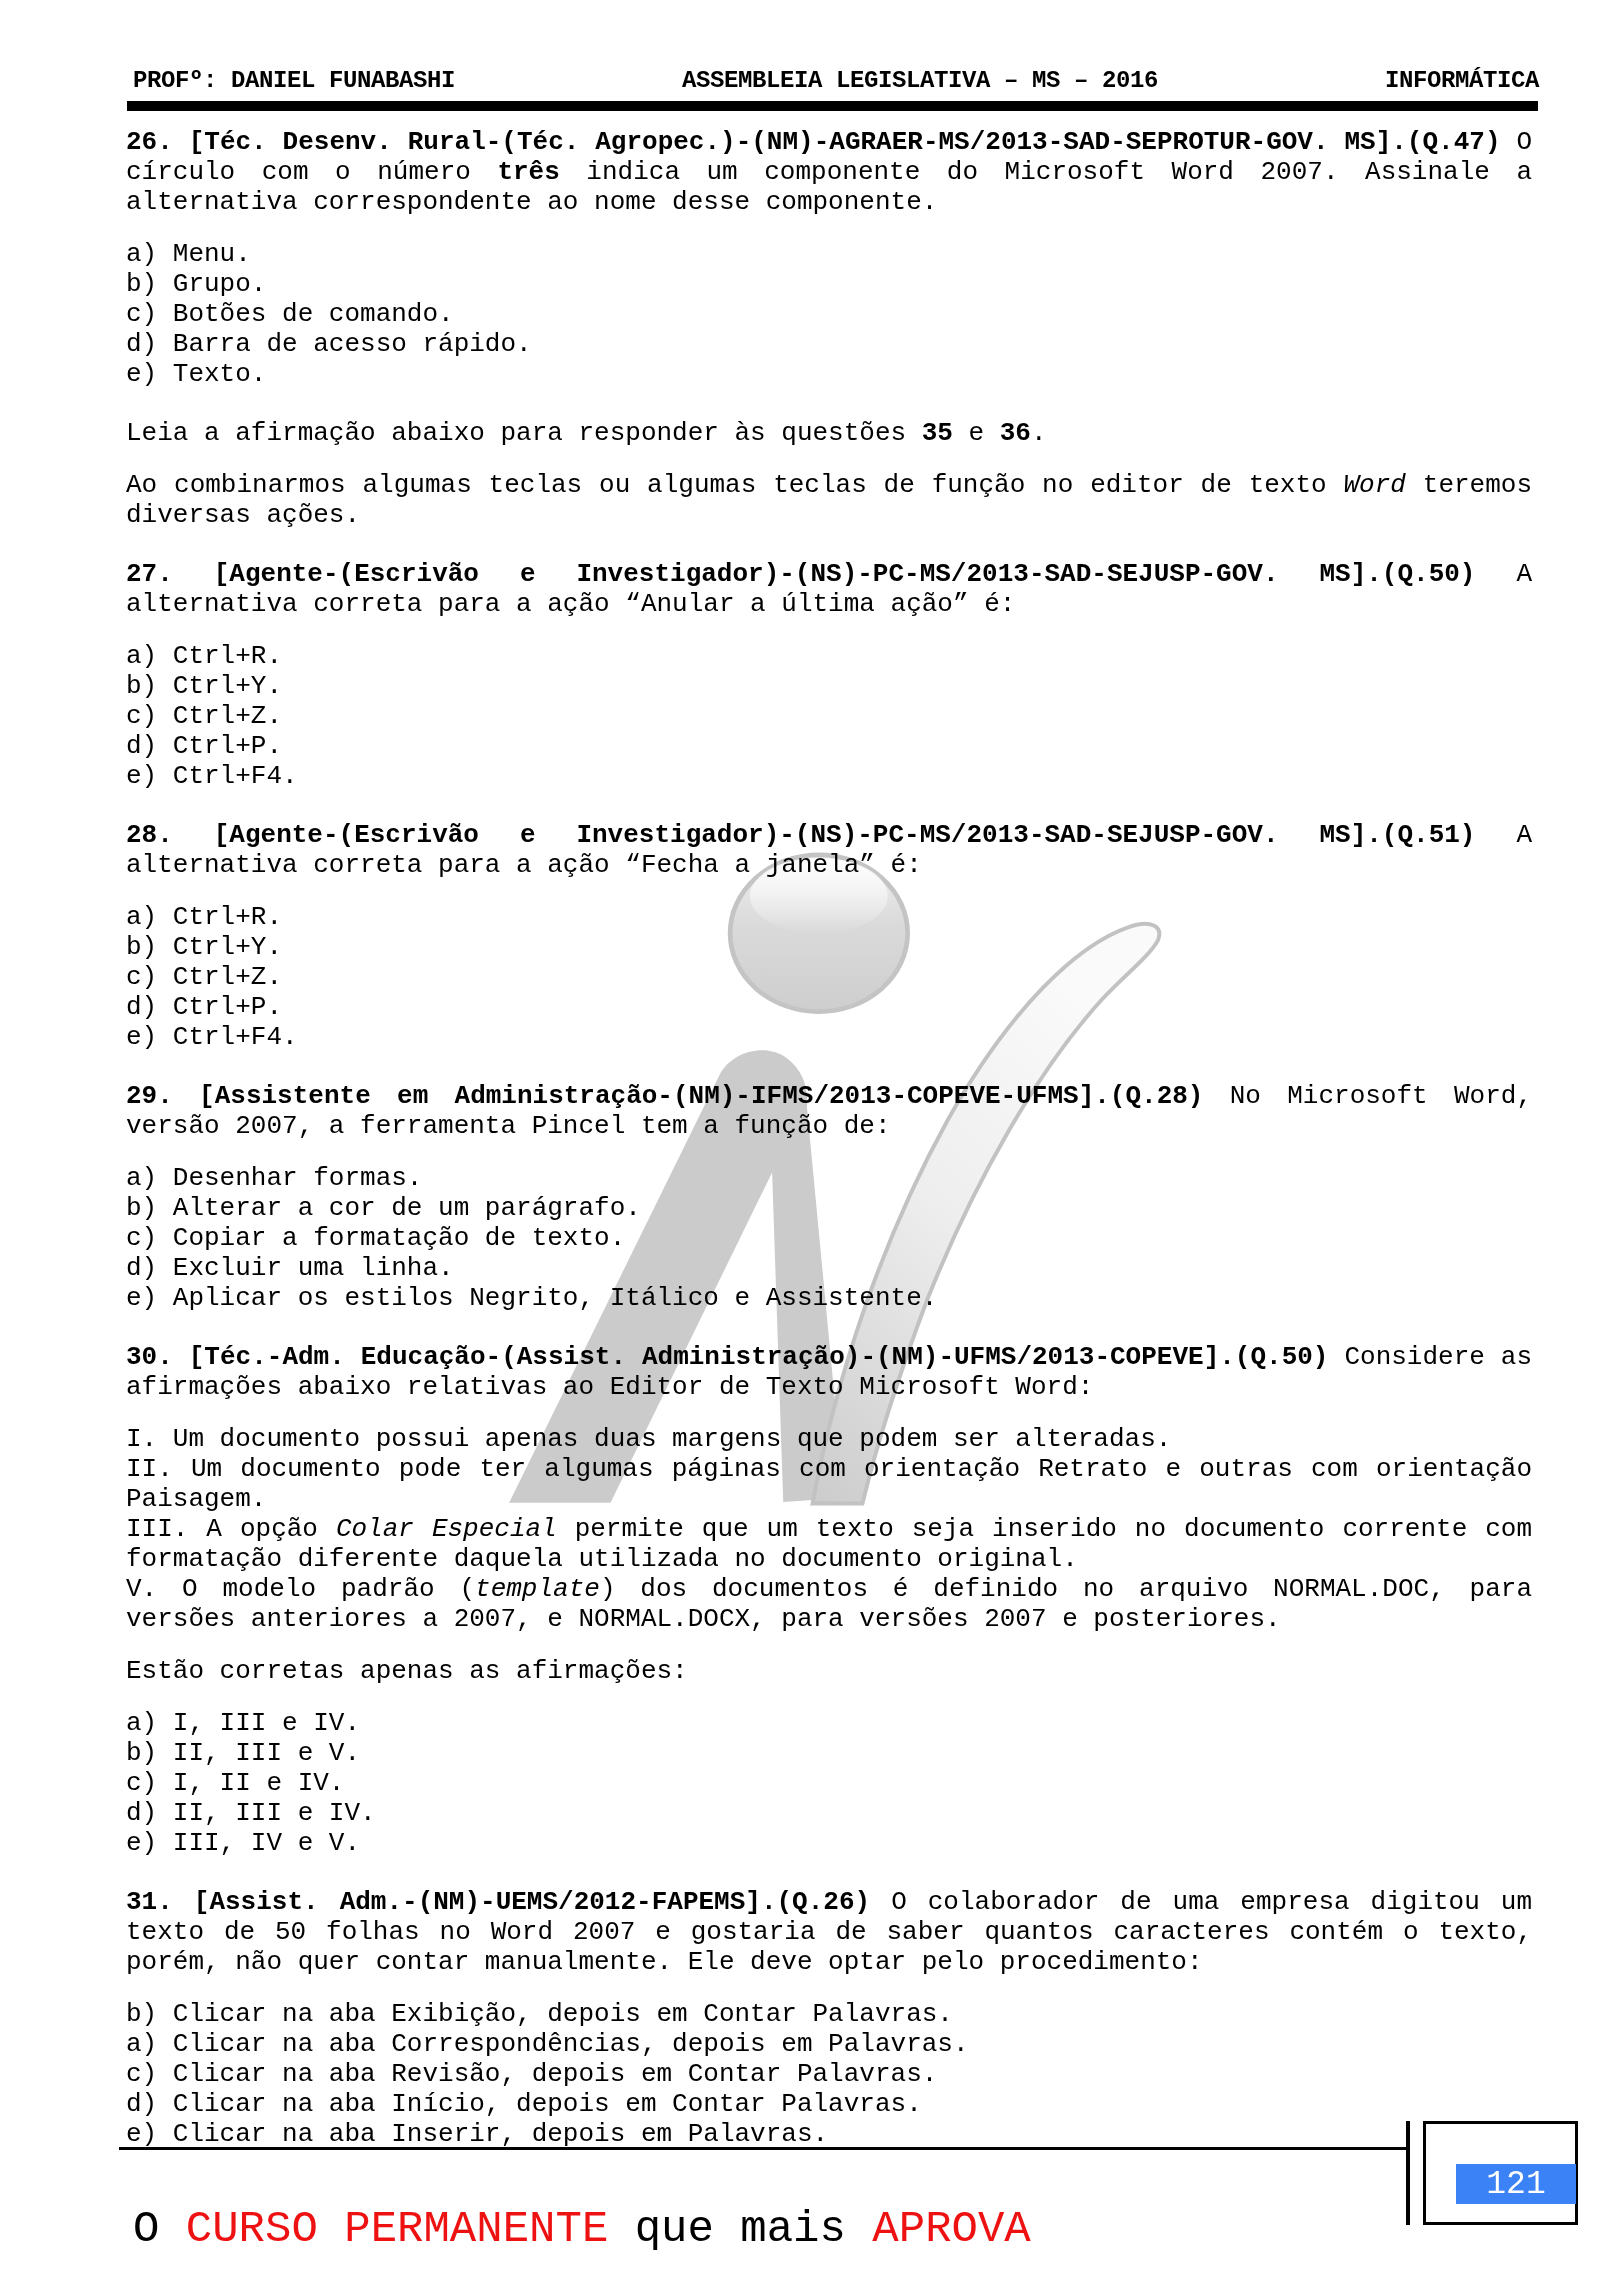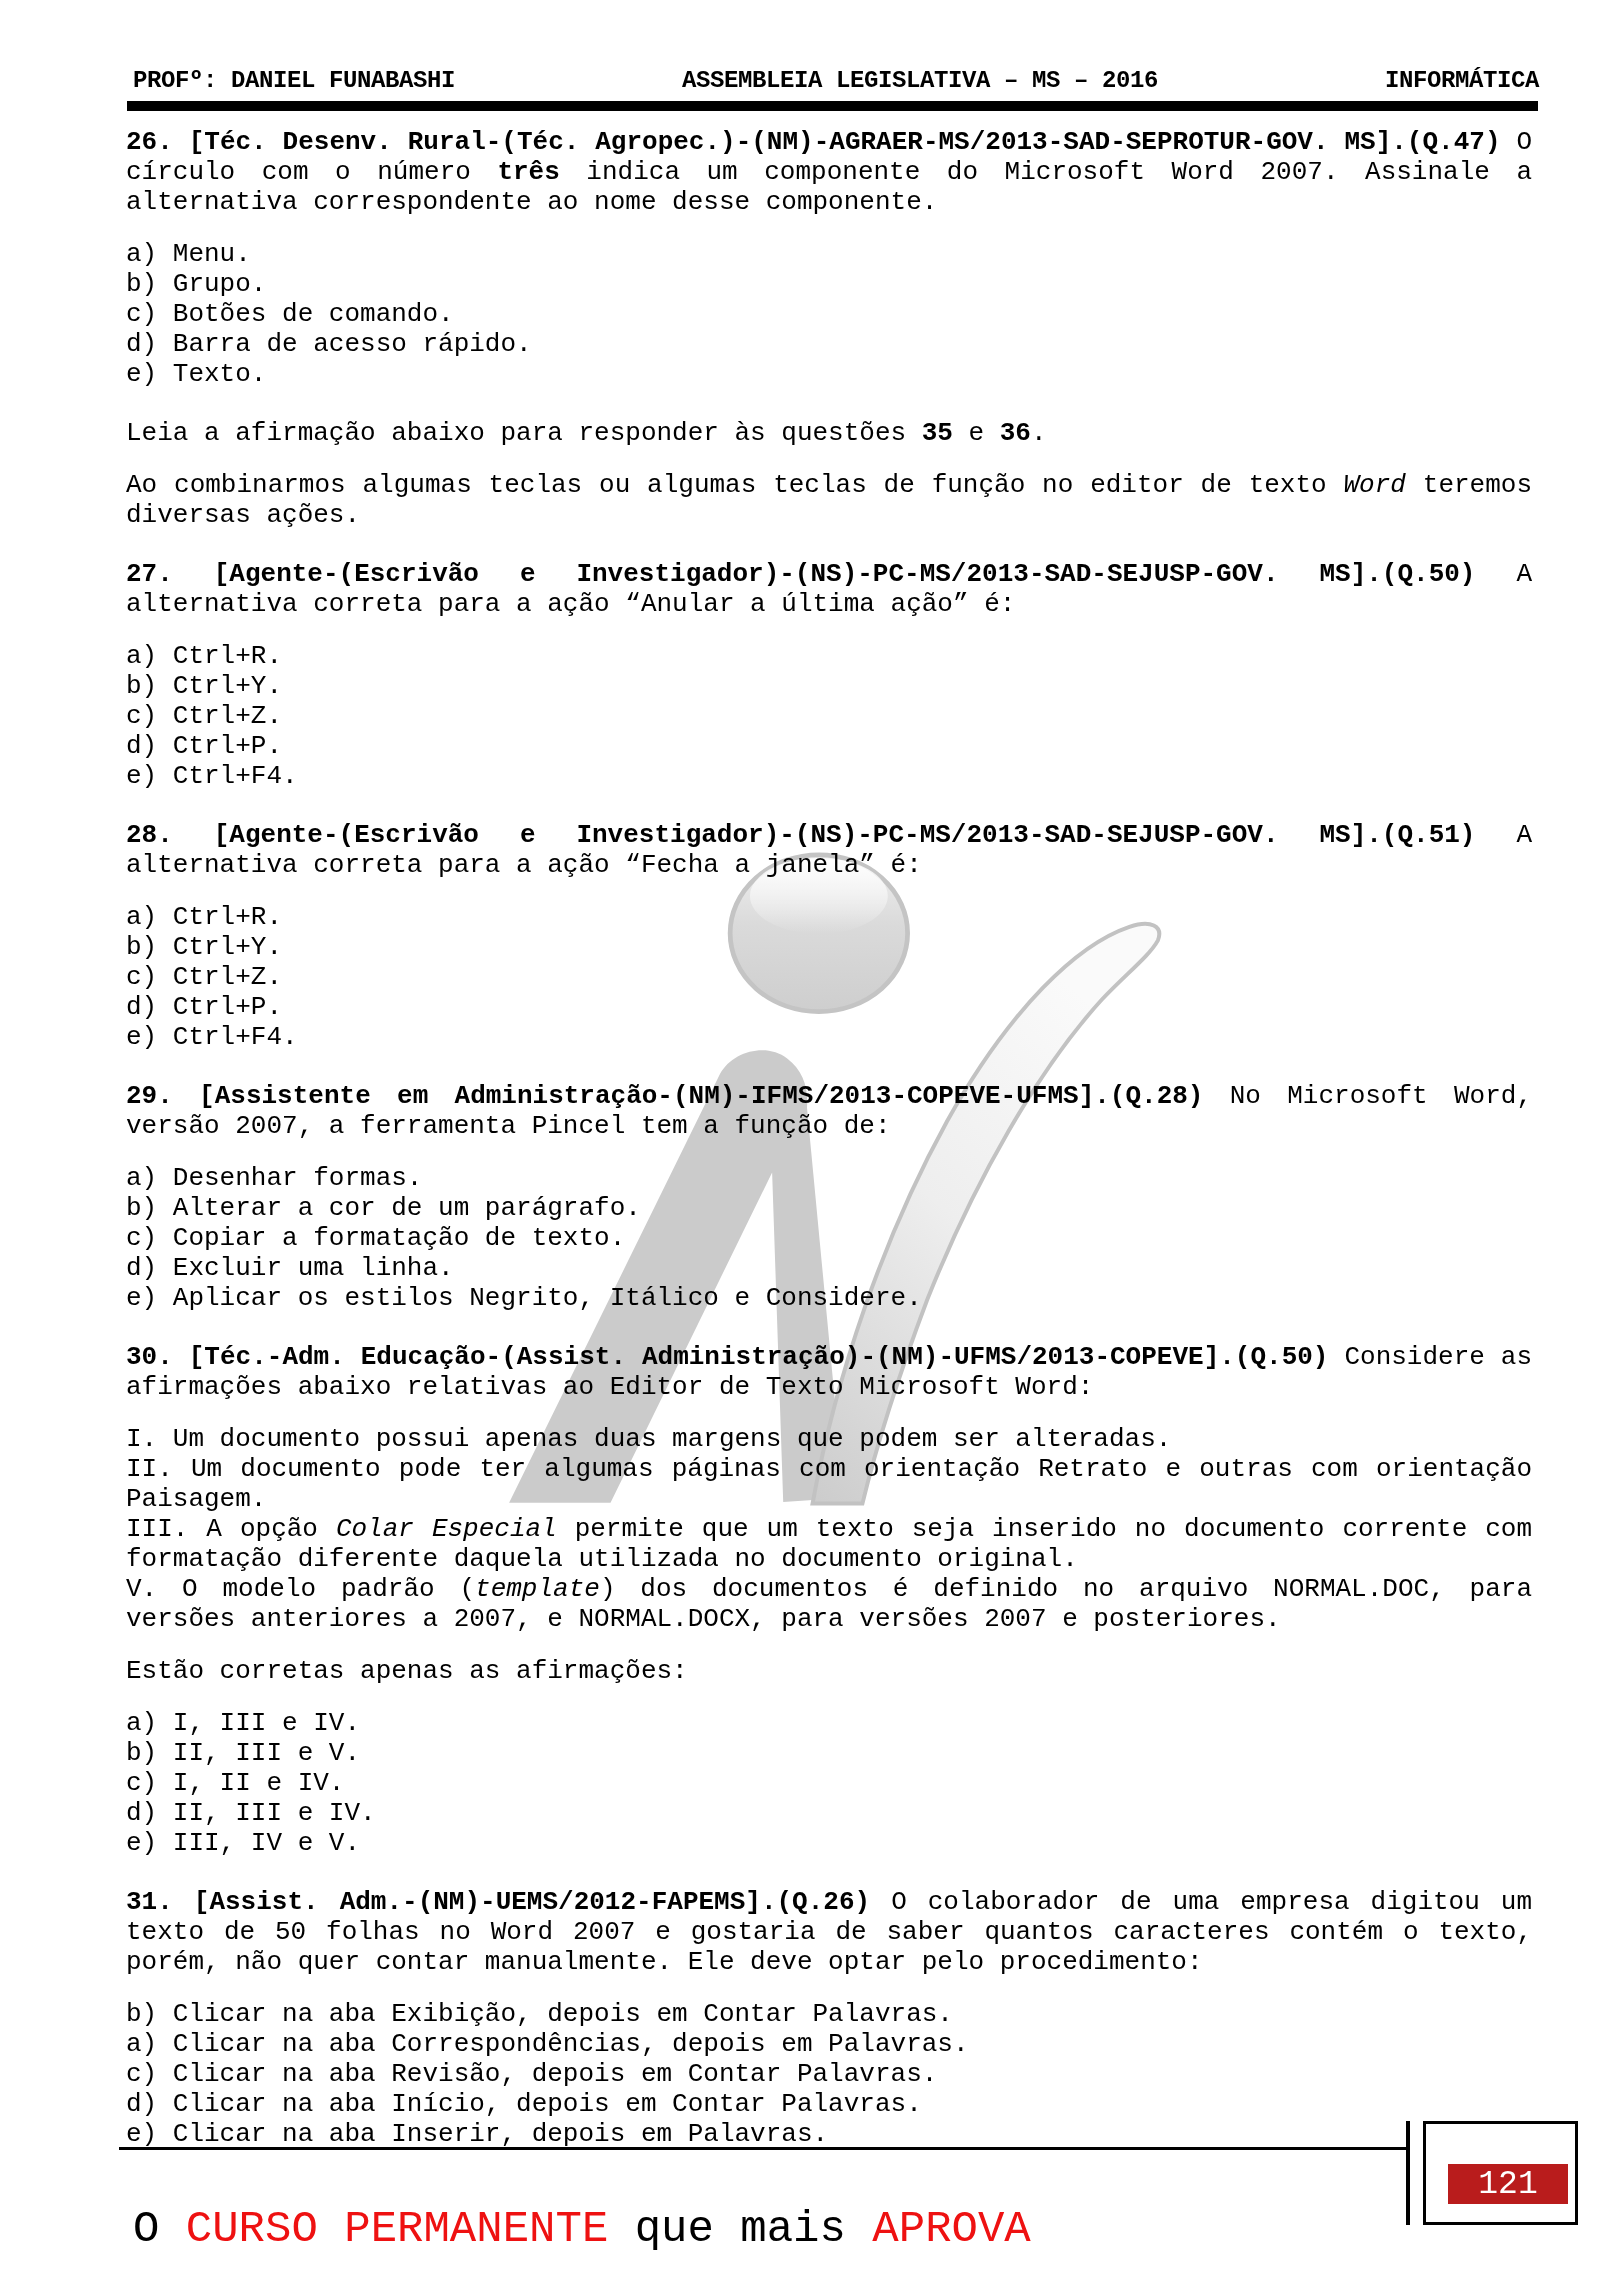--- a/index.html
+++ b/index.html
@@ -37,22 +37,22 @@
   .b{font-weight:bold;}
   .i{font-style:italic;}
   .footer-rule{position:absolute;left:95px;top:2147px;width:1287px;height:3.2px;background:#000;z-index:2;}
   .footer-tick{position:absolute;left:1382px;top:2121px;width:4px;height:104px;background:#000;z-index:2;}
   .brand{position:absolute;left:109px;top:2162px;font-size:44px;line-height:46px;z-index:2;white-space:nowrap;}
   .page-box{
     position:absolute;left:1399px;top:2121px;width:155px;height:104px;
     background:#fff;border:3.2px solid #000;box-sizing:border-box;z-index:2;
   }
   .page-num{
-    position:absolute;left:22px;top:40px;width:120px;height:40px;
-    background:#b91c1c;color:#fff;
+    position:absolute;left:30px;top:40px;width:120px;height:40px;
+    background:#3b82f6;color:#fff;
     display:flex;align-items:center;justify-content:center;
     font-size:33px;
   }
 </style>
 </head>
 <body>
 
 <div class="page">
 
   <svg class="watermark" width="1623" height="2295" viewBox="0 0 2048 2897" aria-hidden="true">
@@ -134,21 +134,21 @@
         </div>
     </section>
 
     <section class="mb-l">
       <p class="qtext"><span class="b">29. [Assistente em Administração-(NM)-IFMS/2013-COPEVE-UFMS].(Q.28) </span><span>No Microsoft Word, versão 2007, a ferramenta Pincel tem a função de:</span></p>
       <div class="opts">
           <div class="line">a) Desenhar formas.</div>
           <div class="line">b) Alterar a cor de um parágrafo.</div>
           <div class="line">c) Copiar a formatação de texto.</div>
           <div class="line">d) Excluir uma linha.</div>
-          <div class="line">e) Aplicar os estilos Negrito, Itálico e Considere.</div>
+          <div class="line">e) Aplicar os estilos Negrito, Itálico e Assistente.</div>
         </div>
     </section>
 
     <section class="mb-l">
       <p class="qtext"><span class="b">30. [Téc.-Adm. Educação-(Assist. Administração)-(NM)-UFMS/2013-COPEVE].(Q.50) </span><span>Considere as afirmações abaixo relativas ao Editor de Texto Microsoft Word:</span></p>
       <div class="items mb-s">
           <div class="line"><span>I. Um documento possui apenas duas margens que podem ser alteradas.</span></div>
           <div class="line"><span>II. Um documento pode ter algumas páginas com orientação Retrato e outras com orientação Paisagem.</span></div>
           <div class="line"><span>III. A opção </span><span class="i">Colar Especial</span><span> permite que um texto seja inserido no documento corrente com formatação diferente daquela utilizada no documento original.</span></div>
           <div class="line"><span>V. O modelo padrão (</span><span class="i">template</span><span>) dos documentos é definido no arquivo NORMAL.DOC, para versões anteriores a 2007, e NORMAL.DOCX, para versões 2007 e posteriores.</span></div>

